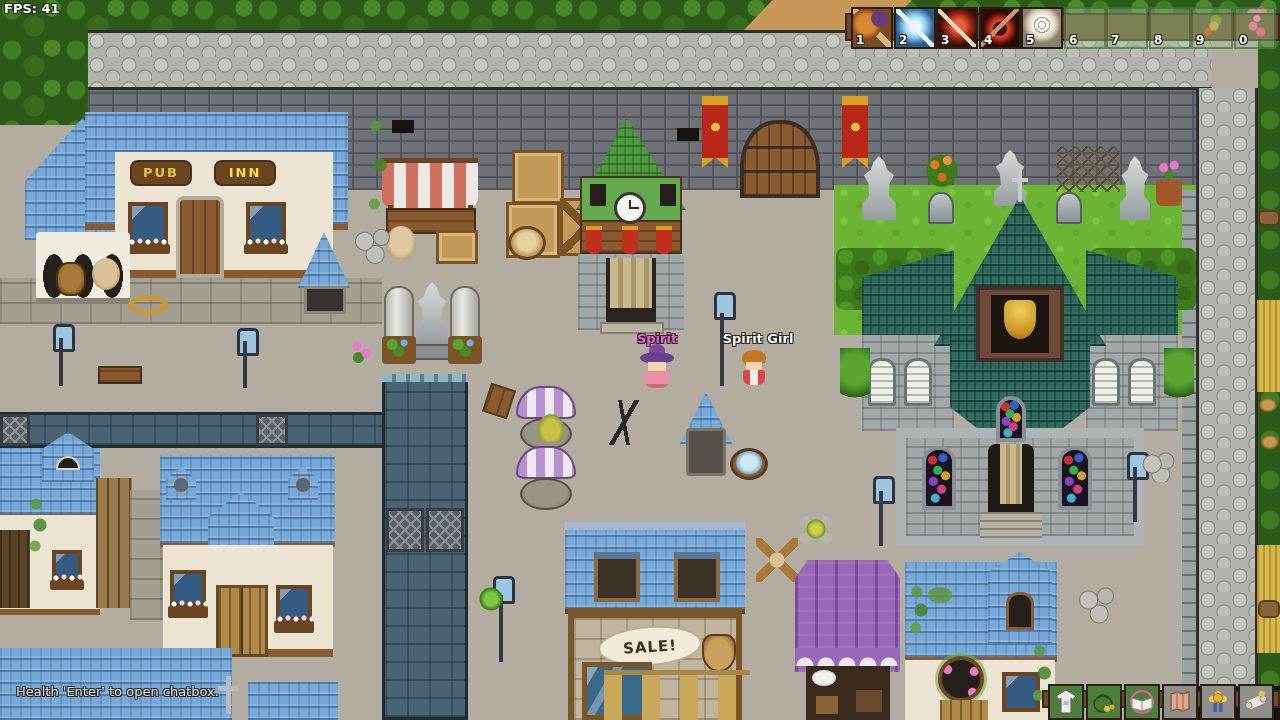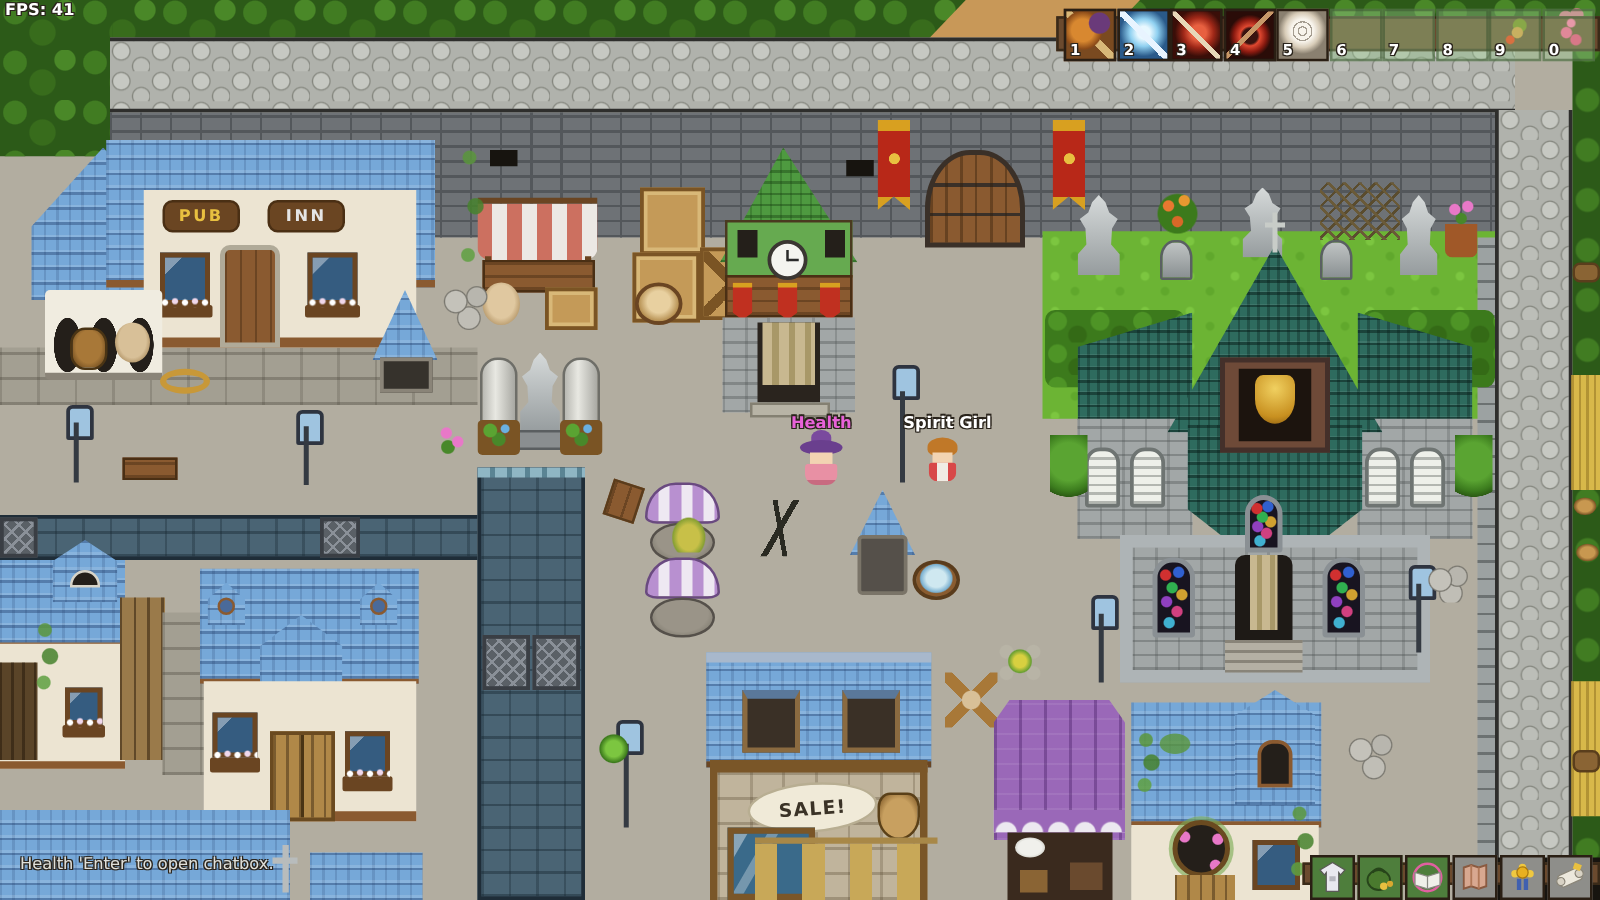--- a/index.html
+++ b/index.html
@@ -143,21 +143,21 @@
   <div class="abs grate" style="left:0;top:414px;width:30px;height:32px;"></div>
   <div class="abs grate" style="left:256px;top:414px;width:32px;height:32px;"></div>
 
   <div class="abs stoneblocks" style="left:0;top:278px;width:382px;height:46px;"></div>
   <div class="abs shingle-blue" style="left:25px;top:118px;width:115px;height:122px;clip-path:polygon(50% 0,100% 52%,100% 100%,0 100%,0 52%);"></div>
   <div class="abs shingle-blue" style="left:85px;top:112px;width:263px;height:118px;border-bottom:6px solid #8a5a30;"></div>
   <div class="abs" style="left:115px;top:152px;width:218px;height:126px;background:#ece4d2;border-bottom:8px solid #8a5a30;"></div>
   <div class="abs" style="left:130px;top:160px;width:62px;height:26px;background:#6a4522;border-radius:8px;border:2px solid #4a2f14;text-align:center;">
     <span style="color:#e8c040;font-weight:bold;font-size:13px;line-height:22px;letter-spacing:2px;">PUB</span></div>
   <div class="abs" style="left:214px;top:160px;width:62px;height:26px;background:#6a4522;border-radius:8px;border:2px solid #4a2f14;text-align:center;">
-    <span style="color:#e5e5e5;font-weight:bold;font-size:13px;line-height:22px;letter-spacing:2px;">INN</span></div>
+    <span style="color:#fde047;font-weight:bold;font-size:13px;line-height:22px;letter-spacing:2px;">INN</span></div>
   <div class="abs wood" style="left:176px;top:196px;width:48px;height:82px;border:4px solid #b0aa98;border-radius:8px 8px 0 0;"></div>
   <div class="abs bwin" style="left:128px;top:202px;width:40px;height:42px;"></div>
   <div class="abs fbox" style="left:126px;top:244px;width:44px;height:10px;"></div>
   <div class="abs bwin" style="left:246px;top:202px;width:40px;height:42px;"></div>
   <div class="abs fbox" style="left:244px;top:244px;width:44px;height:10px;"></div>
   <div class="abs" style="left:36px;top:232px;width:94px;height:72px;background-color:#f0ece0;border-radius:4px;border-bottom:6px solid #8a8478;background-image:radial-gradient(ellipse 11px 22px at 18px 44px,#241f1a 98%,transparent 100%),radial-gradient(ellipse 11px 22px at 47px 44px,#241f1a 98%,transparent 100%),radial-gradient(ellipse 11px 22px at 76px 44px,#241f1a 98%,transparent 100%);"></div>
   <div class="abs" style="left:56px;top:262px;width:30px;height:34px;background:radial-gradient(ellipse at 50% 45%,#a87838 0 55%,#7a5424 80%);border-radius:40%;border:2px solid #4a3414;"></div>
   <div class="abs" style="left:92px;top:258px;width:28px;height:32px;background:radial-gradient(ellipse at 50% 45%,#d8c098 0 55%,#a08050 85%);border-radius:50%;"></div>
   <div class="abs" style="left:128px;top:295px;width:40px;height:20px;border:5px solid #c89838;border-radius:50%;"></div>
   <div class="abs shingle-blue" style="left:298px;top:232px;width:52px;height:56px;clip-path:polygon(50% 0,100% 100%,0 100%);"></div>
@@ -316,21 +316,21 @@
     <div class="abs" style="left:6px;top:12px;width:16px;height:9px;background:#f2d4b2;"></div>
     <div class="abs" style="left:3px;top:20px;width:22px;height:15px;background:#d84848;background-image:linear-gradient(90deg,transparent 30%,#f0ece4 30% 70%,transparent 70%);border-radius:3px 3px 7px 7px;"></div>
   </div>
   <div class="abs char-name otext" style="left:718px;top:331px;width:80px;color:#fff;">Spirit Girl</div>
   <div class="abs" style="left:640px;top:344px;width:34px;height:46px;">
     <div class="abs" style="left:9px;top:0;width:16px;height:12px;background:#7a4a9e;border-radius:50% 50% 0 0;"></div>
     <div class="abs" style="left:0;top:8px;width:34px;height:12px;background:#6a3f8e;border-radius:50%;"></div>
     <div class="abs" style="left:8px;top:18px;width:18px;height:10px;background:#f2d4b2;"></div>
     <div class="abs" style="left:4px;top:27px;width:26px;height:17px;background:#e890a4;background-image:linear-gradient(0deg,#c86a80 0 4px,transparent 4px);border-radius:3px 3px 9px 9px;"></div>
   </div>
-  <div class="abs char-name otext" style="left:622px;top:331px;width:70px;color:#e862d8;">Health</div>
+  <div class="abs char-name otext" style="left:622px;top:331px;width:70px;color:#e862d8;">Spirit</div>
 
   <div class="abs otext" style="left:4px;top:1px;font-size:13px;font-weight:bold;z-index:50;">FPS: 41</div>
 
 
   <div class="abs hstrip" style="left:845px;top:13px;width:435px;height:28px;z-index:49;"></div>
   <div class="abs" style="left:0;top:0;width:1280px;height:50px;z-index:50;">
     <div class="slot" style="left:851px;background:#7a4a20;background-image:radial-gradient(circle at 70% 25%,#6a3a7a 0 8px,transparent 9px),radial-gradient(circle at 35% 40%,#d88830 0 9px,#8a4a18 15px,transparent 16px),linear-gradient(45deg,transparent 44%,#d8b878 44% 56%,transparent 56%);">
       <span class="key otext">1</span>
       </div>
     <div class="slot" style="left:894px;background:#16304e;background-image:linear-gradient(45deg,transparent 45%,#e8f4ff 45% 55%,transparent 55%),radial-gradient(circle at 50% 45%,#e8f8ff 0 5px,#8fd0f0 11px,#2a5a8a 19px);">

